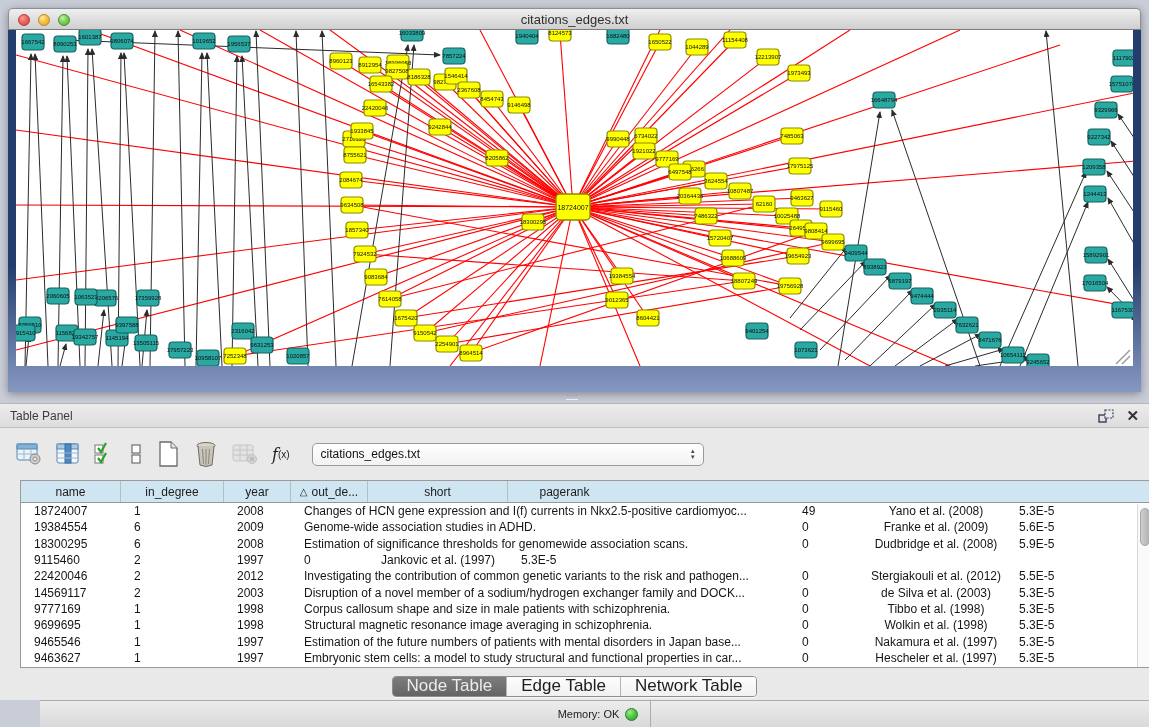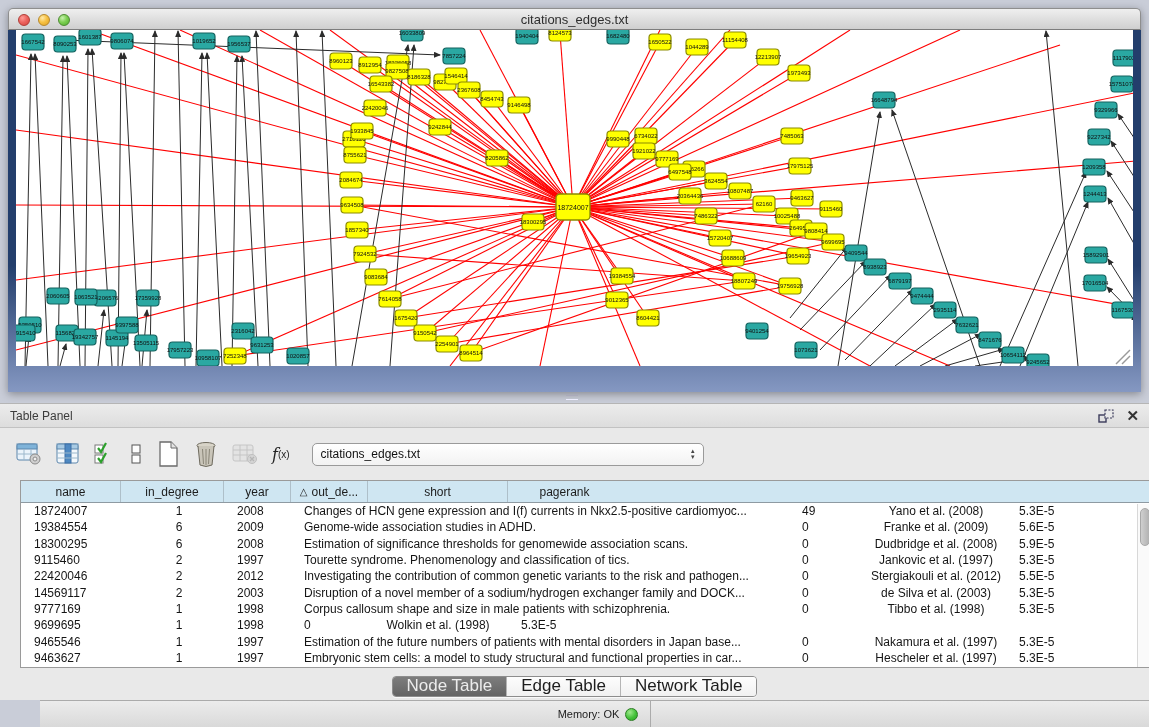--- a/index.html
+++ b/index.html
@@ -48,21 +48,21 @@
   .dd-arrows { display:flex; flex-direction:column; line-height:6px; font-size:7px; color:#444; }
 
   .table-wrap { position:relative; margin:0 20px; width:1133px; height:188px;
                 background:#fff; border:1px solid #9a9a9a; overflow:hidden; }
   .thead { display:flex; height:22px; background:#cfe6f2; border-bottom:1px solid #8e9aa2; }
   .th { font-size:12px; color:#1c1c1c; display:flex; align-items:center; justify-content:center;
         border-right:1px solid #aebfc9; overflow:hidden; white-space:nowrap; }
   .sort-tri { font-size:10px; margin-right:4px; color:#222; }
   .trow { display:flex; height:16.3px; align-items:center; }
   .td { font-size:12px; color:#151515; white-space:nowrap; overflow:hidden; padding-left:13px; }
-  .c0{width:100px;} .c1{width:103px;text-align:center;} .c2{width:67px;} .c3{width:498px;}
+  .c0{width:100px;} .c1{width:103px;} .c2{width:67px;} .c3{width:498px;}
   .c4{width:77px;} .c5{width:140px;} .c6{width:113px;}
   .td.c5 { text-align:center; padding-left:0; }
   .vscroll { position:absolute; top:23px; right:0; bottom:0; width:15px; background:#fafafa;
              border-left:1px solid #d8d8d8; }
   .vthumb { position:absolute; top:4px; left:2px; width:10px; height:38px; border-radius:5px;
             background:linear-gradient(90deg,#cfcfcf,#b2b2b2); border:1px solid #a8a8a8; }
 
   .tabs-bar { height:30px; display:flex; align-items:center; justify-content:center; margin-top:3px; }
   .seg { display:flex; border:1px solid #8d8d8d; border-radius:4px; overflow:hidden; height:21px;
          box-shadow:0 1px 0 rgba(255,255,255,.7); }
@@ -815,21 +815,20 @@
           <span class="td c2">2008</span>
           <span class="td c3">Estimation of significance thresholds for genomewide association scans.</span>
           <span class="td c4">0</span>
           <span class="td c5">Dudbridge et al. (2008)</span>
           <span class="td c6">5.9E-5</span>
         </div>
         <div class="trow">
           <span class="td c0">9115460</span>
           <span class="td c1">2</span>
           <span class="td c2">1997</span>
-          <span class="td c3">Tourette syndrome. Phenomenology and classification of tics.</span>
           <span class="td c4">0</span>
           <span class="td c5">Jankovic et al. (1997)</span>
           <span class="td c6">5.3E-5</span>
         </div>
         <div class="trow">
           <span class="td c0">22420046</span>
           <span class="td c1">2</span>
           <span class="td c2">2012</span>
           <span class="td c3">Investigating the contribution of common genetic variants to the risk and pathogen...</span>
           <span class="td c4">0</span>
@@ -851,20 +850,21 @@
           <span class="td c2">1998</span>
           <span class="td c3">Corpus callosum shape and size in male patients with schizophrenia.</span>
           <span class="td c4">0</span>
           <span class="td c5">Tibbo et al. (1998)</span>
           <span class="td c6">5.3E-5</span>
         </div>
         <div class="trow">
           <span class="td c0">9699695</span>
           <span class="td c1">1</span>
           <span class="td c2">1998</span>
+          <span class="td c3">Structural magnetic resonance image averaging in schizophrenia.</span>
           <span class="td c4">0</span>
           <span class="td c5">Wolkin et al. (1998)</span>
           <span class="td c6">5.3E-5</span>
         </div>
         <div class="trow">
           <span class="td c0">9465546</span>
           <span class="td c1">1</span>
           <span class="td c2">1997</span>
           <span class="td c3">Estimation of the future numbers of patients with mental disorders in Japan base...</span>
           <span class="td c4">0</span>

